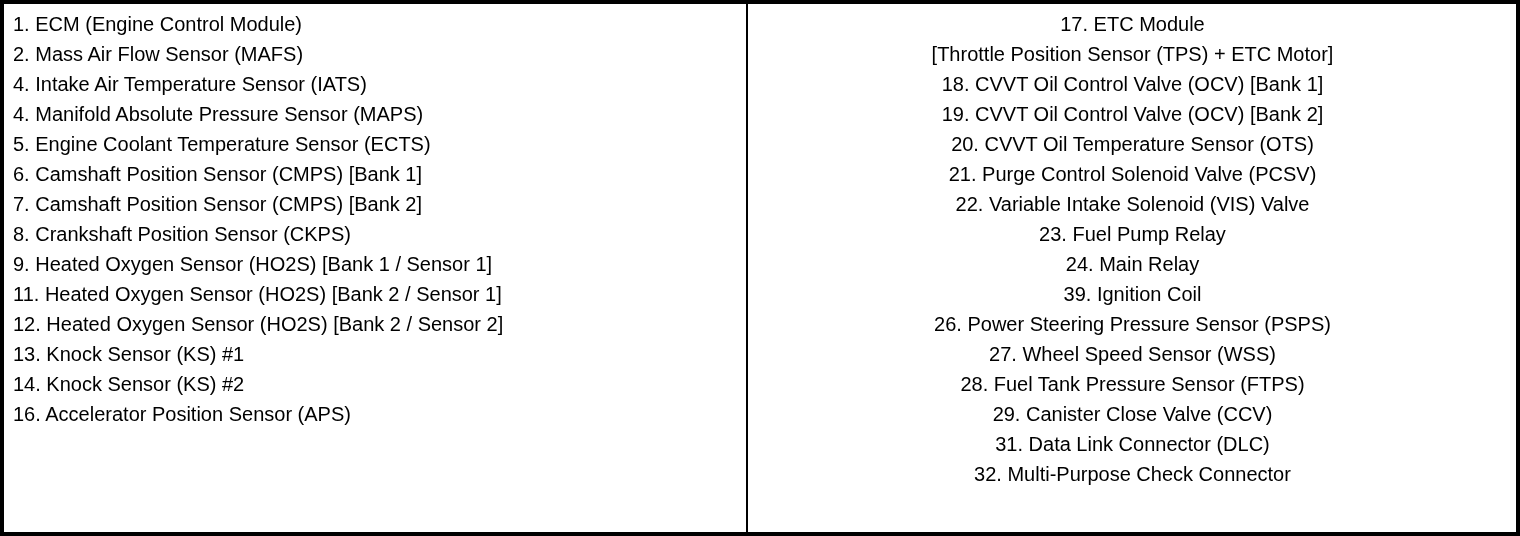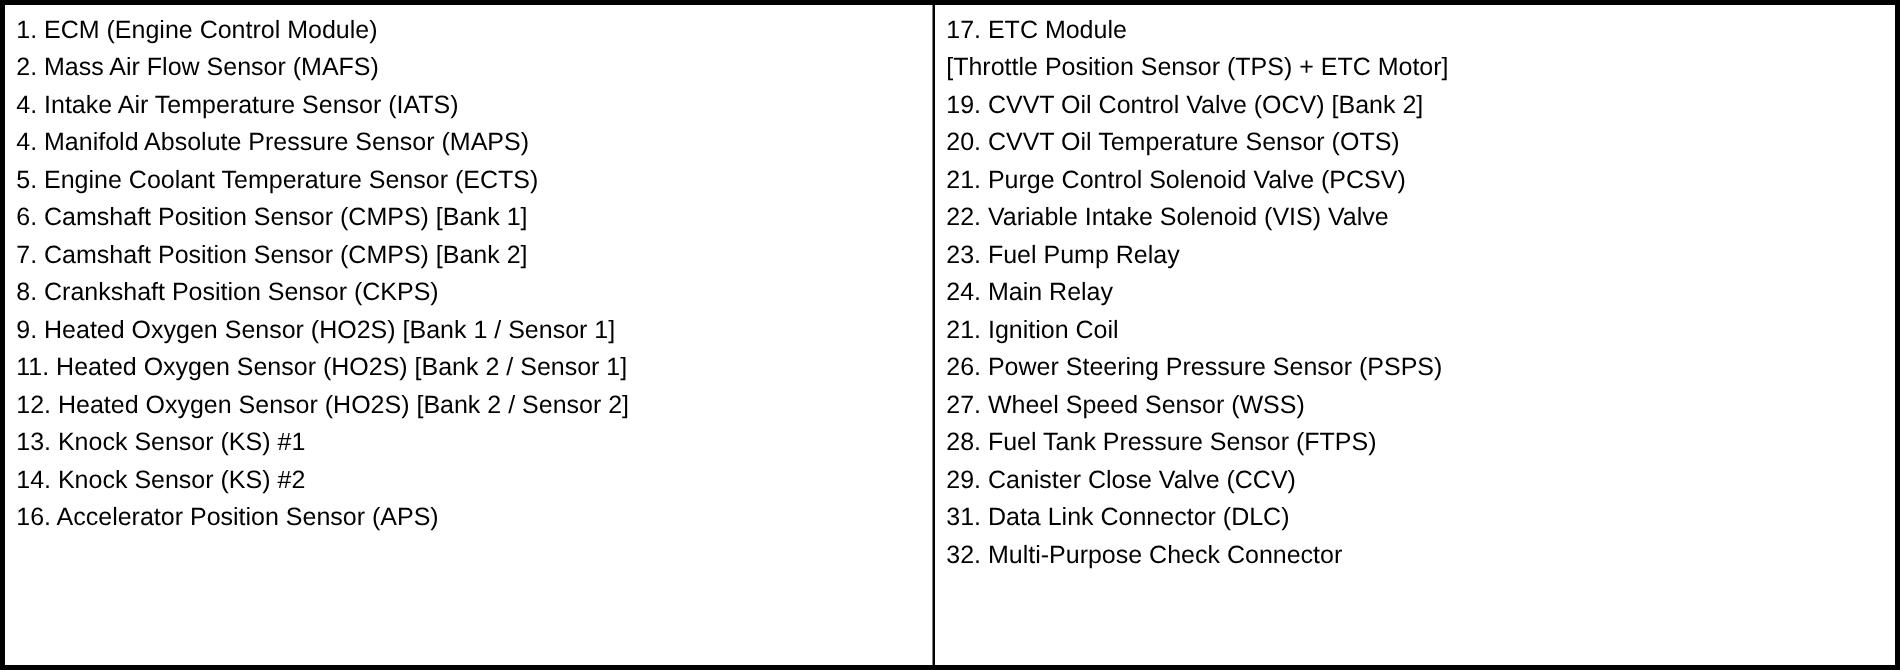--- a/index.html
+++ b/index.html
@@ -25,20 +25,21 @@
     box-sizing: border-box;
     padding: 5px 8px 0 9px;
     overflow: hidden;
   }
   .legend-col.left {
     width: 744px;
     border-right: 2px solid #000000;
   }
   .legend-col.right {
     flex: 1;
+    text-align: center;
   }
   .line {
     white-space: nowrap;
     height: 30px;
   }
 </style>
 </head>
 <body>
 
 <div class="legend-table">
@@ -54,27 +55,28 @@
     <div class="line">9. Heated Oxygen Sensor (HO2S) [Bank 1 / Sensor 1]</div>
     <div class="line">11. Heated Oxygen Sensor (HO2S) [Bank 2 / Sensor 1]</div>
     <div class="line">12. Heated Oxygen Sensor (HO2S) [Bank 2 / Sensor 2]</div>
     <div class="line">13. Knock Sensor (KS) #1</div>
     <div class="line">14. Knock Sensor (KS) #2</div>
     <div class="line">16. Accelerator Position Sensor (APS)</div>
   </div>
   <div class="legend-col right">
     <div class="line">17. ETC Module</div>
     <div class="line">[Throttle Position Sensor (TPS) + ETC Motor]</div>
+    <div class="line">18. CVVT Oil Control Valve (OCV) [Bank 1]</div>
     <div class="line">19. CVVT Oil Control Valve (OCV) [Bank 2]</div>
     <div class="line">20. CVVT Oil Temperature Sensor (OTS)</div>
     <div class="line">21. Purge Control Solenoid Valve (PCSV)</div>
     <div class="line">22. Variable Intake Solenoid (VIS) Valve</div>
     <div class="line">23. Fuel Pump Relay</div>
     <div class="line">24. Main Relay</div>
-    <div class="line">21. Ignition Coil</div>
+    <div class="line">39. Ignition Coil</div>
     <div class="line">26. Power Steering Pressure Sensor (PSPS)</div>
     <div class="line">27. Wheel Speed Sensor (WSS)</div>
     <div class="line">28. Fuel Tank Pressure Sensor (FTPS)</div>
     <div class="line">29. Canister Close Valve (CCV)</div>
     <div class="line">31. Data Link Connector (DLC)</div>
     <div class="line">32. Multi-Purpose Check Connector</div>
   </div>
 </div>
 
 </body></html>

